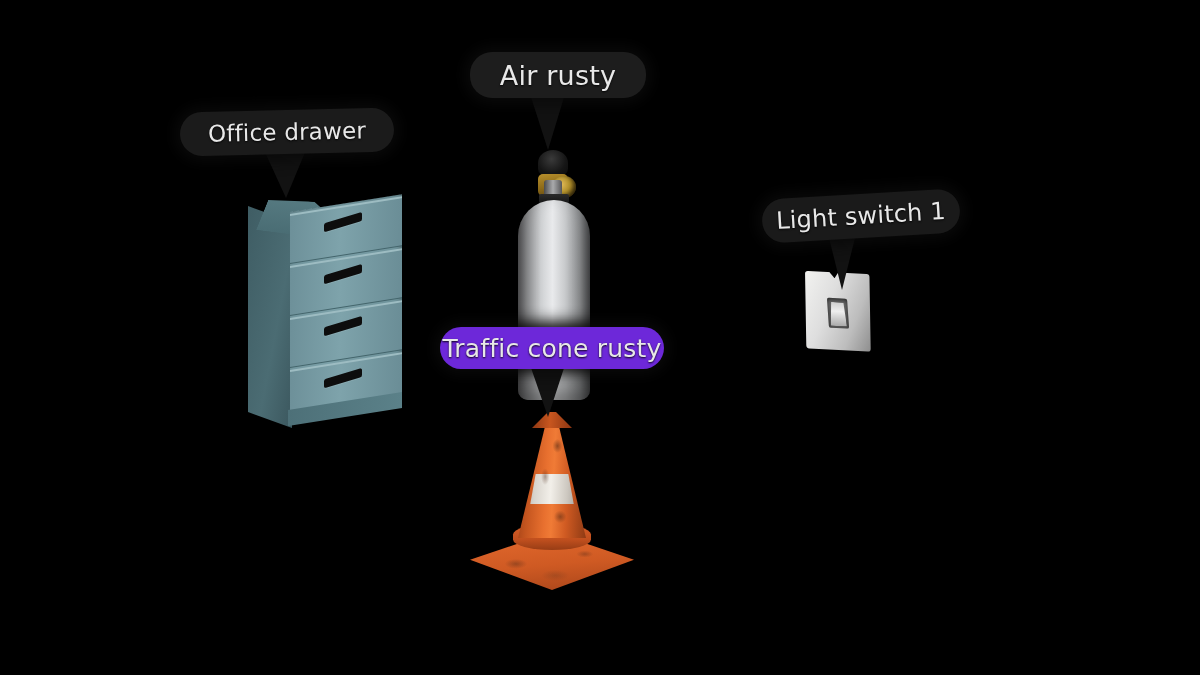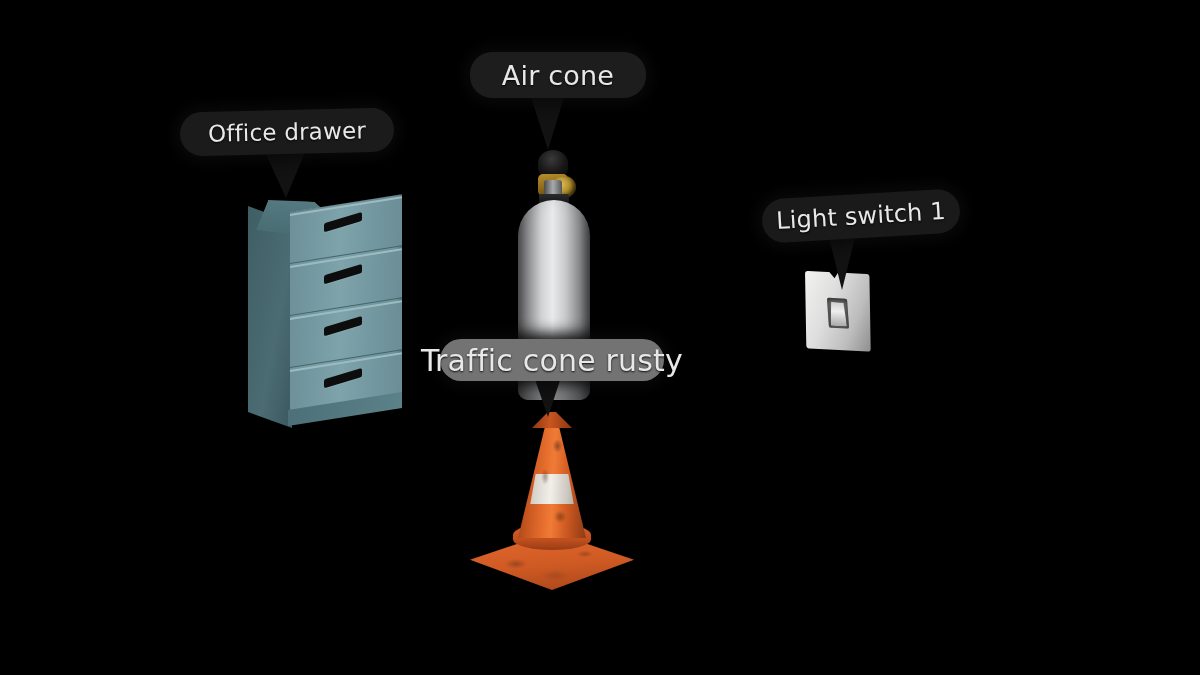--- a/index.html
+++ b/index.html
@@ -69,24 +69,24 @@
     font-size: 27px;
     background: #1d1d1d;
   }
   #lbl-air-tank .tail {
     left: 60px; top: 42px;
     border-width: 56px 17px 0 18px;
   }
 
   
   #lbl-traffic-cone .pill {
-    left: 0; top: 12px;
+    left: 0; top: 0;
     width: 224px; height: 42px;
-    font-size: 30px;
-    background: #737373;
+    font-size: 25px;
+    background: #6d28d9;
   }
   #lbl-traffic-cone .tail {
     left: 90px; top: 38px;
     border-width: 52px 17px 0 18px;
   }
 
   
   #lbl-light-switch .pill {
     left: 0; top: 0;
     width: 198px; height: 44px;
@@ -371,21 +371,21 @@
     <div class="sw-notch"></div>
   </div>
 
   <div class="label-group" id="lbl-office-drawer" style="left:180px; top:110px;">
     <div class="tail"></div>
     <div class="pill">Office drawer</div>
   </div>
 
   <div class="label-group" id="lbl-air-tank" style="left:470px; top:52px;">
     <div class="tail"></div>
-    <div class="pill">Air cone</div>
+    <div class="pill">Air rusty</div>
   </div>
 
   <div class="label-group" id="lbl-traffic-cone" style="left:440px; top:327px;">
     <div class="tail"></div>
     <div class="pill">Traffic cone rusty</div>
   </div>
 
   <div class="label-group" id="lbl-light-switch" style="left:762px; top:194px;">
     <div class="tail"></div>
     <div class="pill">Light switch 1</div>

